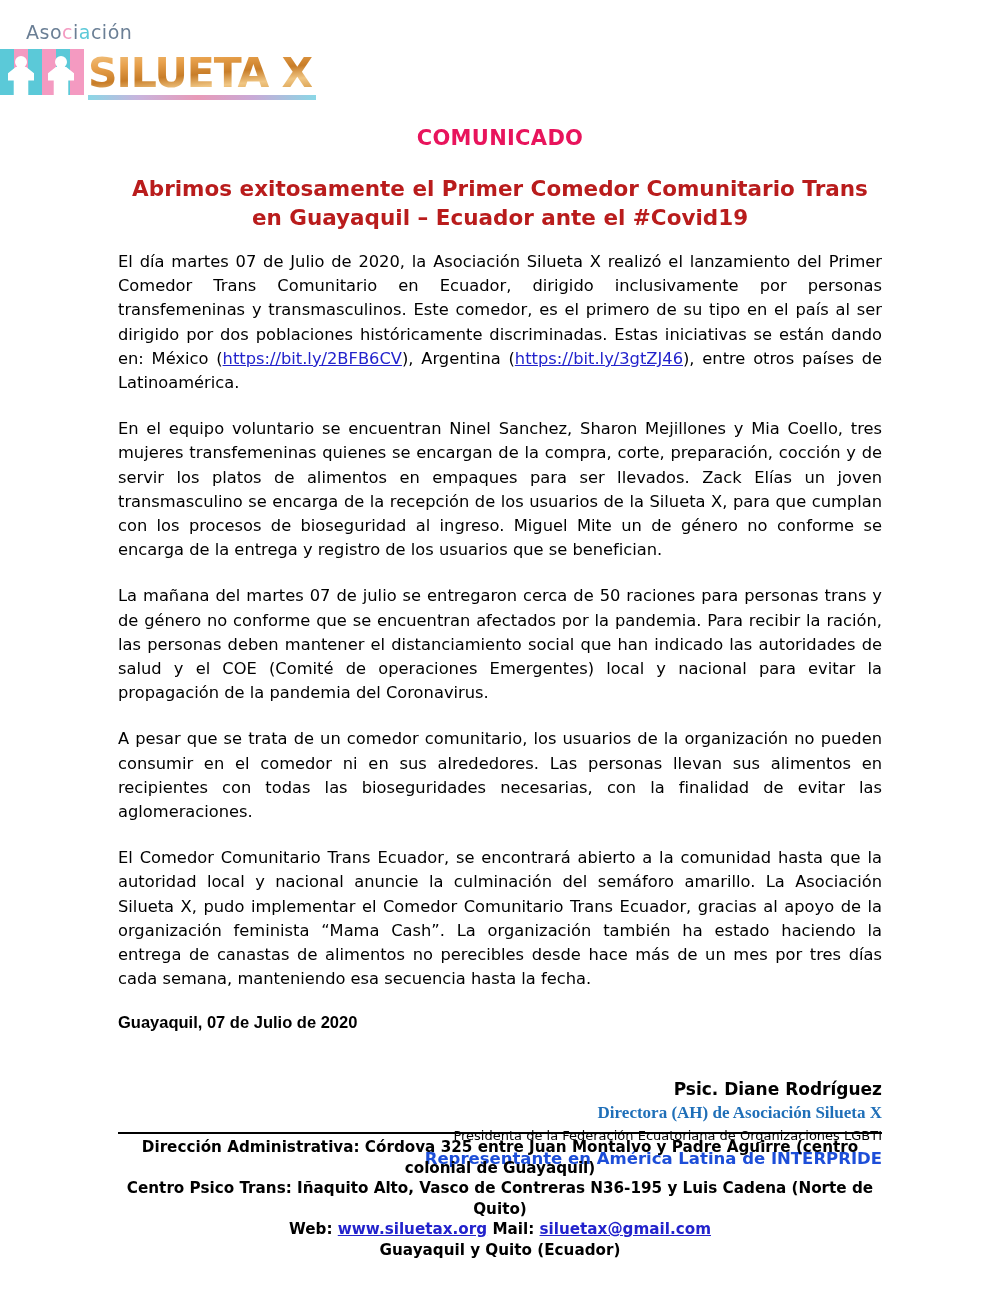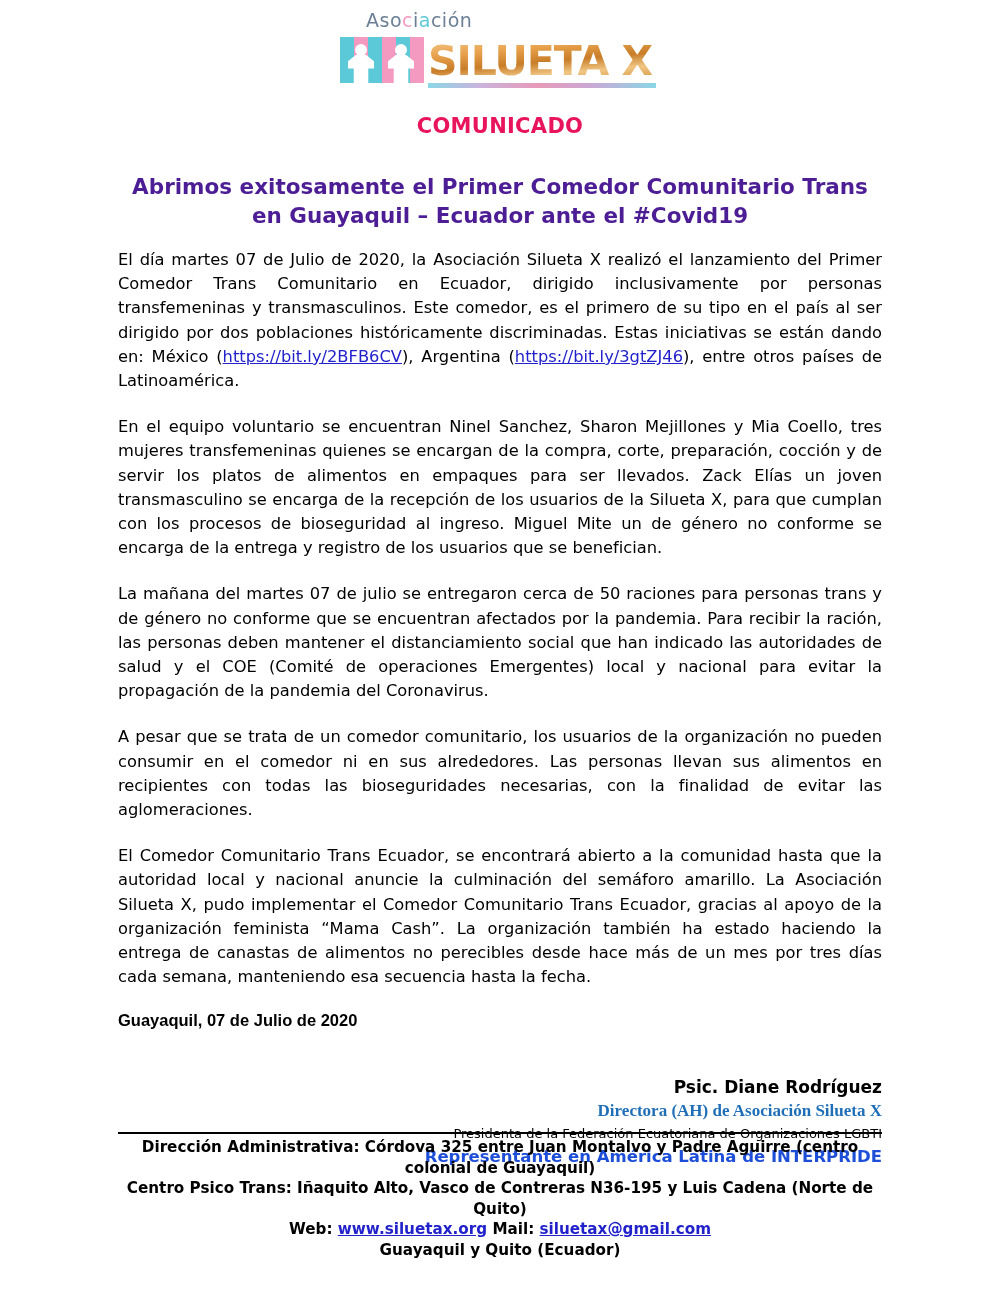--- a/index.html
+++ b/index.html
@@ -17,23 +17,23 @@
     width: 1000px;
     min-height: 1294px;
     box-sizing: border-box;
     padding: 0;
     position: relative;
     background: #ffffff;
   }
 
   
   .logo-block {
-    padding-top: 8px;
-    display: flex;
-    justify-content: center;
+    padding-top: 20px;
+    display: flex;
+    justify-content: flex-start;
   }
   .logo {
     width: 320px;
     position: relative;
   }
   .logo-asociacion {
     font-family: "DejaVu Sans", sans-serif;
     font-size: 19px;
     letter-spacing: 0.5px;
     color: #6b7f95;
@@ -128,22 +128,22 @@
     color: #e8145c;
     margin-top: 26px;
     letter-spacing: 0.3px;
   }
   .doc-title {
     text-align: center;
     font-family: "DejaVu Sans", sans-serif;
     font-weight: bold;
     font-size: 21.5px;
     line-height: 29px;
-    color: #4c1d95;
-    margin-top: 34px;
+    color: #b91c1c;
+    margin-top: 24px;
     padding: 0 108px;
   }
 
   
   .body-wrap {
     padding: 0 118px 0 118px;
   }
   p.para {
     font-family: "DejaVu Sans", sans-serif;
     font-size: 16.3px;

